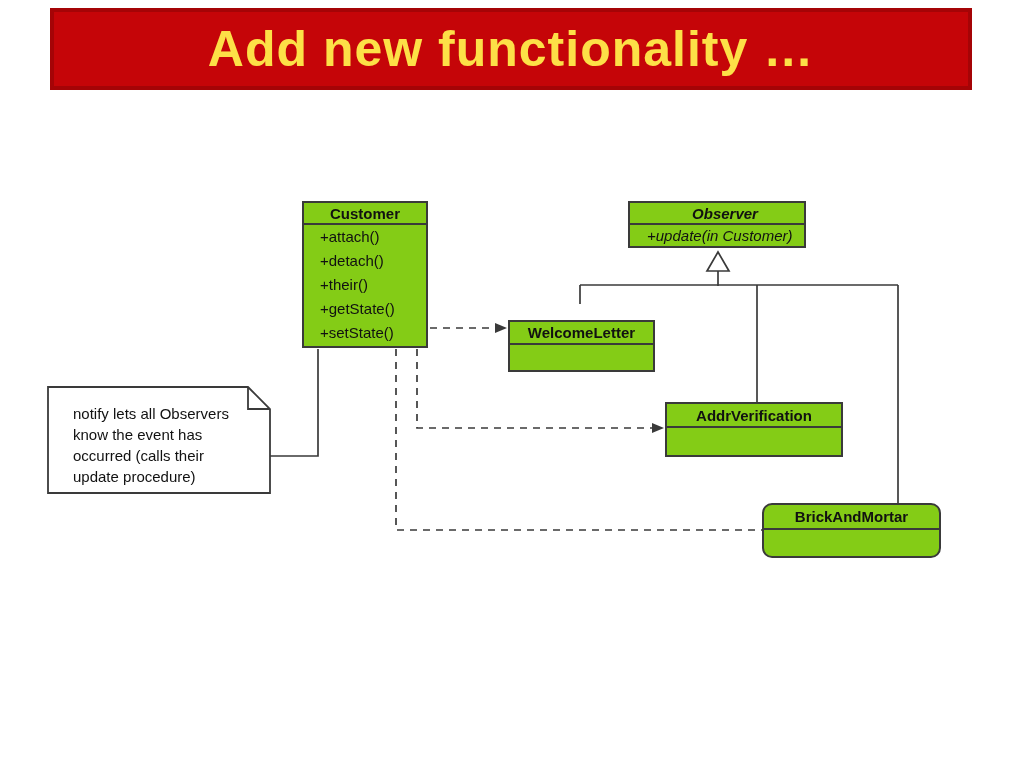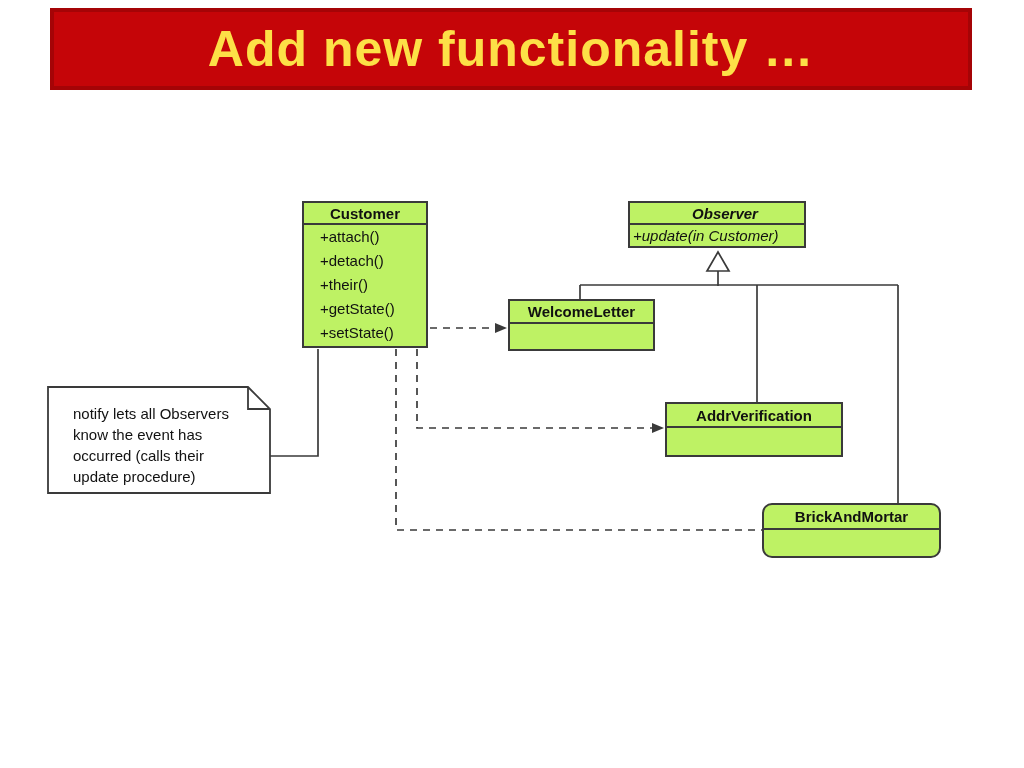--- a/index.html
+++ b/index.html
@@ -23,44 +23,44 @@
 
   
   svg.connectors{
     position:absolute;left:0;top:0;width:1024px;height:768px;
     z-index:0;pointer-events:none;
   }
 
   
   .uml-class{
     position:absolute;box-sizing:border-box;z-index:1;
-    background:#bef264;border:2px solid #3a3a3a;
+    background:#84cc16;border:2px solid #3a3a3a;
   }
   .uml-head{
     box-sizing:content-box;
     border-bottom:2px solid #3a3a3a;
     font-weight:bold;font-size:15px;
     display:flex;align-items:center;justify-content:center;
     overflow:hidden;
   }
   .uml-body{overflow:hidden;}
   .uml-method{
     font-size:15px;padding-left:16px;white-space:nowrap;
   }
   .italic{font-style:italic;padding-left:16px;}
 
   #box-customer{left:302px;top:201px;width:126px;height:147px;}
   #box-customer .uml-head{height:20px;}
   #box-customer .uml-method{line-height:24px;height:24px;}
 
   #box-observer{left:628px;top:201px;width:178px;height:47px;}
   #box-observer .uml-head{height:20px;}
-  #box-observer .uml-method{line-height:21px;padding-left:3px;}
+  #box-observer .uml-method{line-height:21px;padding-left:17px;}
 
-  #box-welcomeletter{left:508px;top:299px;width:147px;height:52px;}
+  #box-welcomeletter{left:508px;top:320px;width:147px;height:52px;}
   #box-welcomeletter .uml-head{height:21px;}
 
   #box-addrverification{left:665px;top:402px;width:178px;height:55px;}
   #box-addrverification .uml-head{height:22px;}
 
   #box-brickandmortar{left:762px;top:503px;width:179px;height:55px;border-radius:10px;}
   #box-brickandmortar .uml-head{height:23px;}
 
   
   .note-text{

